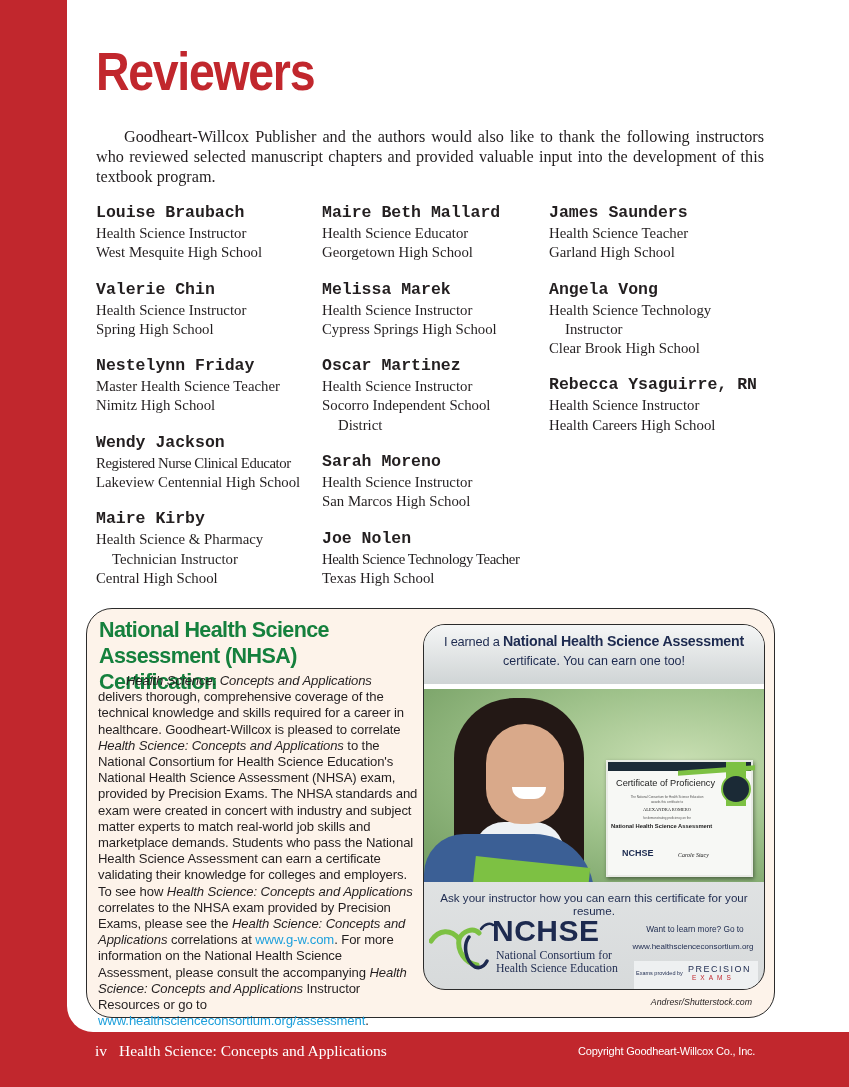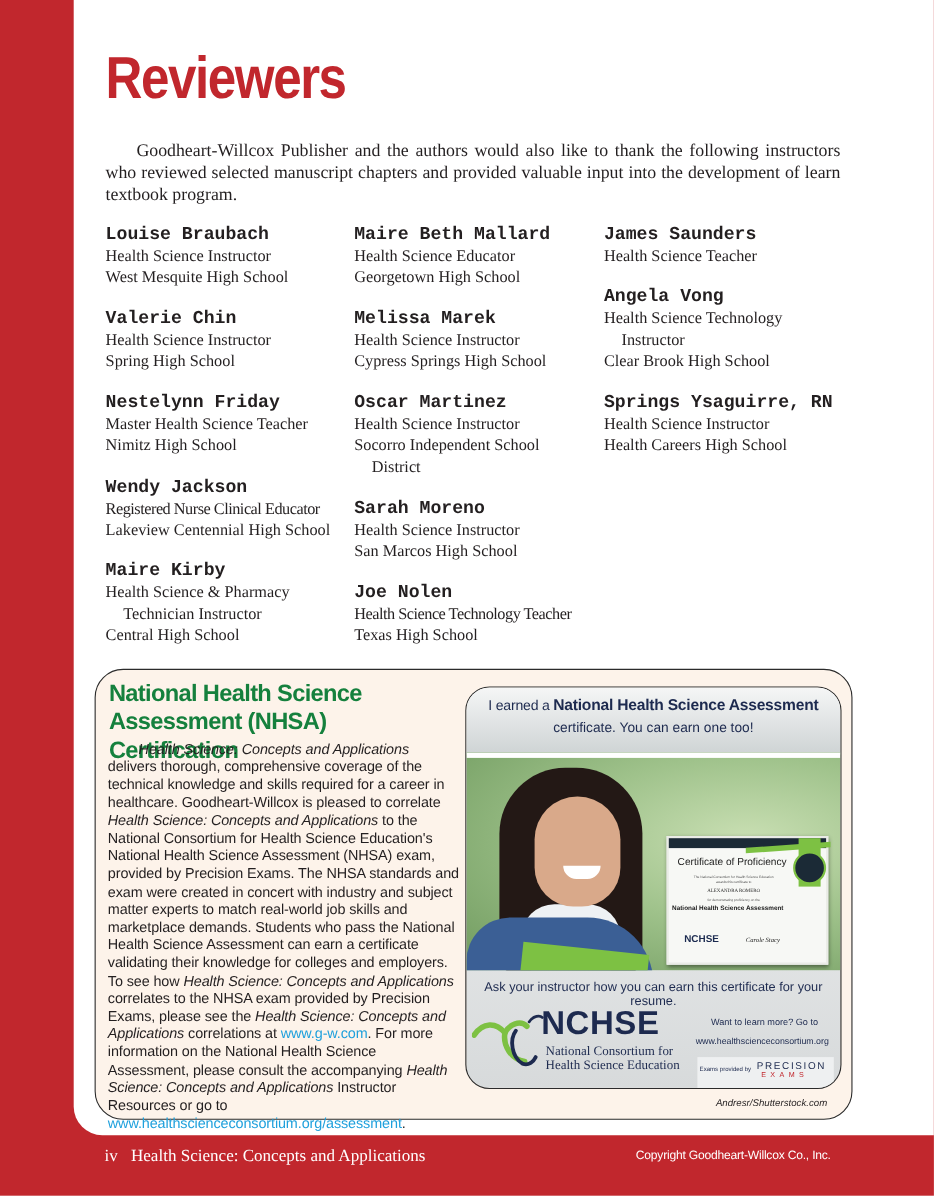--- a/index.html
+++ b/index.html
@@ -160,21 +160,21 @@
     position: absolute; left: 578px; top: 1045px; color: #ffffff;
     font-family: "Liberation Sans", sans-serif; font-size: 11px; letter-spacing: -0.2px;
   }
 </style>
 </head>
 <body>
 
 <div class="page"></div>
 
 <h1 class="title">Reviewers</h1>
-<p class="intro">Goodheart-Willcox Publisher and the authors would also like to thank the following instructors who reviewed selected manuscript chapters and provided valuable input into the development of learn textbook program.</p>
+<p class="intro">Goodheart-Willcox Publisher and the authors would also like to thank the following instructors who reviewed selected manuscript chapters and provided valuable input into the development of this textbook program.</p>
 
 <div class="col col1">
   <div class="reviewer">
     <div class="name">Louise Braubach</div>
     <div class="line">Health Science Instructor</div>
     <div class="line">West Mesquite High School</div>
   </div>
   <div class="reviewer">
     <div class="name">Valerie Chin</div>
     <div class="line">Health Science Instructor</div>
@@ -224,29 +224,30 @@
     <div class="name">Joe Nolen</div>
     <div class="line tight">Health Science Technology Teacher</div>
     <div class="line">Texas High School</div>
   </div>
 </div>
 
 <div class="col col3">
   <div class="reviewer">
     <div class="name">James Saunders</div>
     <div class="line">Health Science Teacher</div>
+    <div class="line">Garland High School</div>
   </div>
   <div class="reviewer">
     <div class="name">Angela Vong</div>
     <div class="line">Health Science Technology</div>
     <div class="line cont">Instructor</div>
     <div class="line">Clear Brook High School</div>
   </div>
   <div class="reviewer">
-    <div class="name">Springs Ysaguirre, RN</div>
+    <div class="name">Rebecca Ysaguirre, RN</div>
     <div class="line">Health Science Instructor</div>
     <div class="line">Health Careers High School</div>
   </div>
 </div>
 
 <div class="nhsa-box">
   <h2 class="nhsa-title">National Health Science Assessment (NHSA) Certification</h2>
   <p class="nhsa-body"><span class="indent"></span><i>Health Science: Concepts and Applications</i><span> delivers thorough, comprehensive coverage of the technical knowledge and skills required for a career in healthcare. Goodheart-Willcox is pleased to correlate </span><i>Health Science: Concepts and Applications</i><span> to the National Consortium for Health Science Education's National Health Science Assessment (NHSA) exam, provided by Precision Exams. The NHSA standards and exam were created in concert with industry and subject matter experts to match real-world job skills and marketplace demands. Students who pass the National Health Science Assessment can earn a certificate validating their knowledge for colleges and employers. To see how </span><i>Health Science: Concepts and Applications</i><span> correlates to the NHSA exam provided by Precision Exams, please see the </span><i>Health Science: Concepts and Applications</i><span> correlations at </span><a class="link">www.g-w.com</a><span>. For more information on the National Health Science Assessment, please consult the accompanying </span><i>Health Science: Concepts and Applications</i><span> Instructor Resources or go to </span><a class="link">www.healthscienceconsortium.org/assessment</a><span>.</span></p>
 
   <div class="ad">

